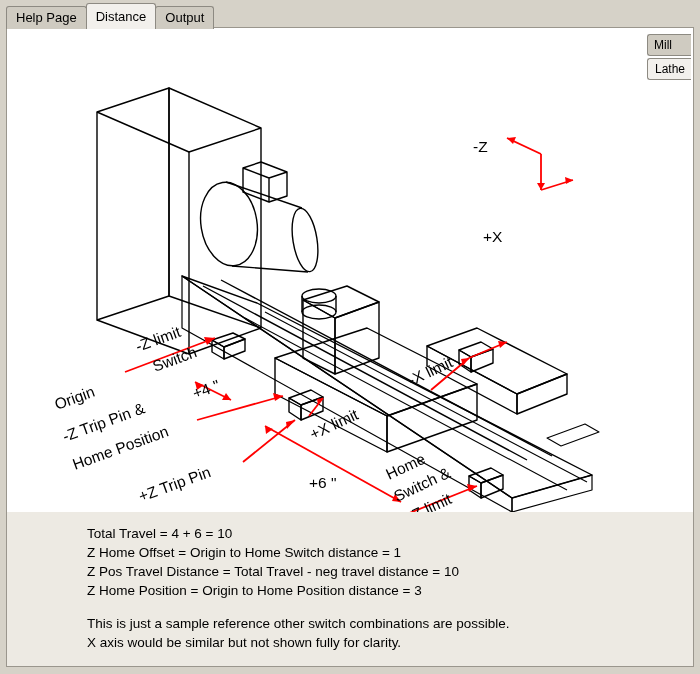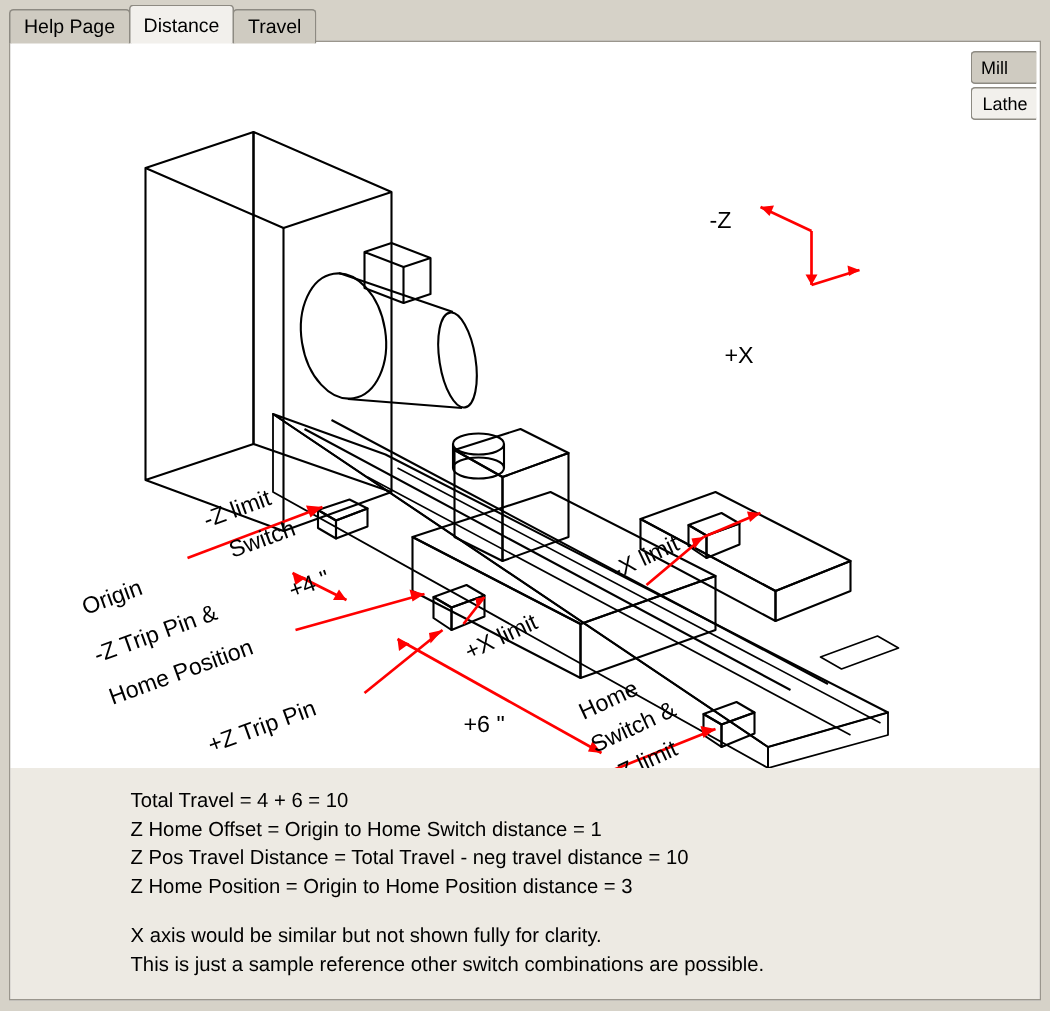--- a/index.html
+++ b/index.html
@@ -122,21 +122,21 @@
   text { font-family: "Liberation Sans", sans-serif; }
 </style>
 </head>
 <body>
 
 <div class="app">
 
   <div class="tabbar">
     <div class="tab">Help Page</div>
     <div class="tab active">Distance</div>
-    <div class="tab">Travel</div>
+    <div class="tab">Output</div>
   </div>
 
   <div class="panel">
 
     <div class="sidetabs">
       <div class="sidetab">Mill</div>
       <div class="sidetab active">Lathe</div>
     </div>
 
     <div class="diagram-area">
@@ -253,18 +253,18 @@
         </g>
       </svg>
     </div>
 
     <div class="textblock">
       <div class="line">Total Travel = 4 + 6 = 10</div>
       <div class="line">Z Home Offset = Origin to Home Switch distance = 1</div>
       <div class="line">Z Pos Travel Distance = Total Travel - neg travel distance = 10</div>
       <div class="line">Z Home Position = Origin to Home Position distance = 3</div>
       <div class="gap"></div>
+      <div class="wrapline">This is just a sample reference other switch combinations are possible.</div>
       <div class="wrapline">X axis would be similar but not shown fully for clarity.</div>
-      <div class="wrapline">This is just a sample reference other switch combinations are possible.</div>
     </div>
 
   </div>
 </div>
 
 </body></html>

